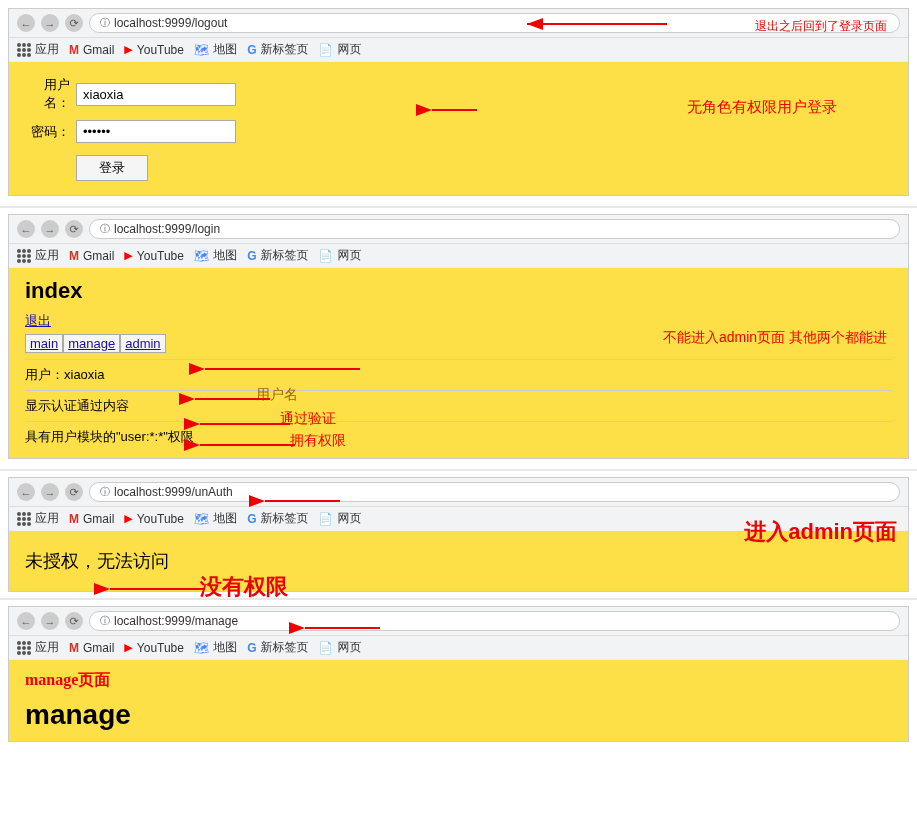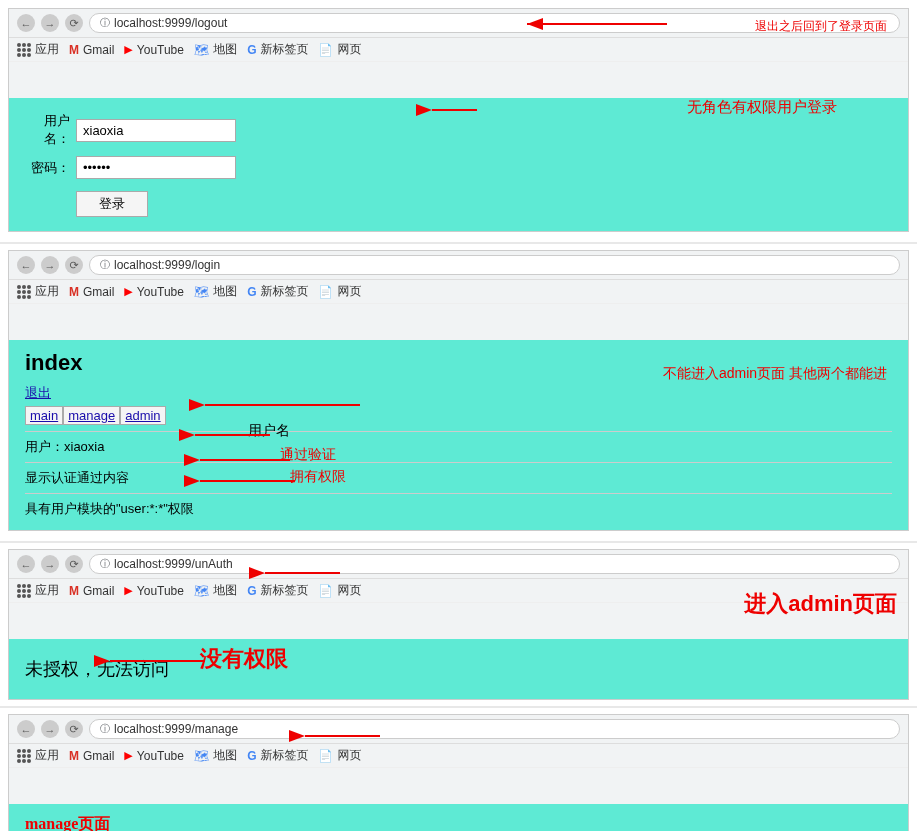--- a/index.html
+++ b/index.html
@@ -54,24 +54,23 @@
       cursor: pointer; color: #333;
     }
     .apps-icon { display: grid; grid-template-columns: repeat(3,4px); gap: 1px; }
     .apps-dot { width: 4px; height: 4px; background: #555; border-radius: 50%; }
     .gmail-m { font-weight: bold; color: #d93025; font-size: 12px; }
     .youtube-icon { color: #ff0000; font-size: 11px; }
     .google-g { color: #4285f4; font-size: 12px; font-weight: bold; }
     .folder-icon { color: #f9a825; font-size: 12px; }
 
     .page-content {
-      background: #5eead4;
+      background: #fde047;
       padding: 12px 16px;
       min-height: 80px;
-      margin-top: 36px;
     }
     .form-row { display: flex; align-items: center; margin-bottom: 8px; gap: 6px; }
     .form-label { width: 45px; text-align: right; font-size: 13px; }
     .form-input {
       width: 160px;
       border: 1px solid #aaa;
       padding: 3px 6px;
       font-size: 13px;
     }
     .login-btn {
@@ -286,21 +285,21 @@
 
     <svg style="position:absolute; left:200px; top:145px; pointer-events:none; overflow:visible;" width="160" height="20">
       <defs>
         <marker id="arrowhead3" markerWidth="8" markerHeight="6" refX="0" refY="3" orient="auto">
           <polygon points="8 0, 0 3, 8 6" fill="#e00"></polygon>
         </marker>
       </defs>
       <line x1="160" y1="10" x2="5" y2="10" stroke="#e00" stroke-width="2" marker-end="url(#arrowhead3)"></line>
     </svg>
 
-    <div style="position:absolute; left:248px; top:172px; color:#000000; font-size:14px;">
+    <div style="position:absolute; left:256px; top:172px; color:#a16207; font-size:14px;">
       <span>用户名</span>
     </div>
 
     <svg style="position:absolute; left:190px; top:178px; pointer-events:none; overflow:visible;" width="80" height="15">
       <defs>
         <marker id="arrowhead4" markerWidth="8" markerHeight="6" refX="0" refY="3" orient="auto">
           <polygon points="8 0, 0 3, 8 6" fill="#e00"></polygon>
         </marker>
       </defs>
       <line x1="80" y1="7" x2="5" y2="7" stroke="#e00" stroke-width="2" marker-end="url(#arrowhead4)"></line>

